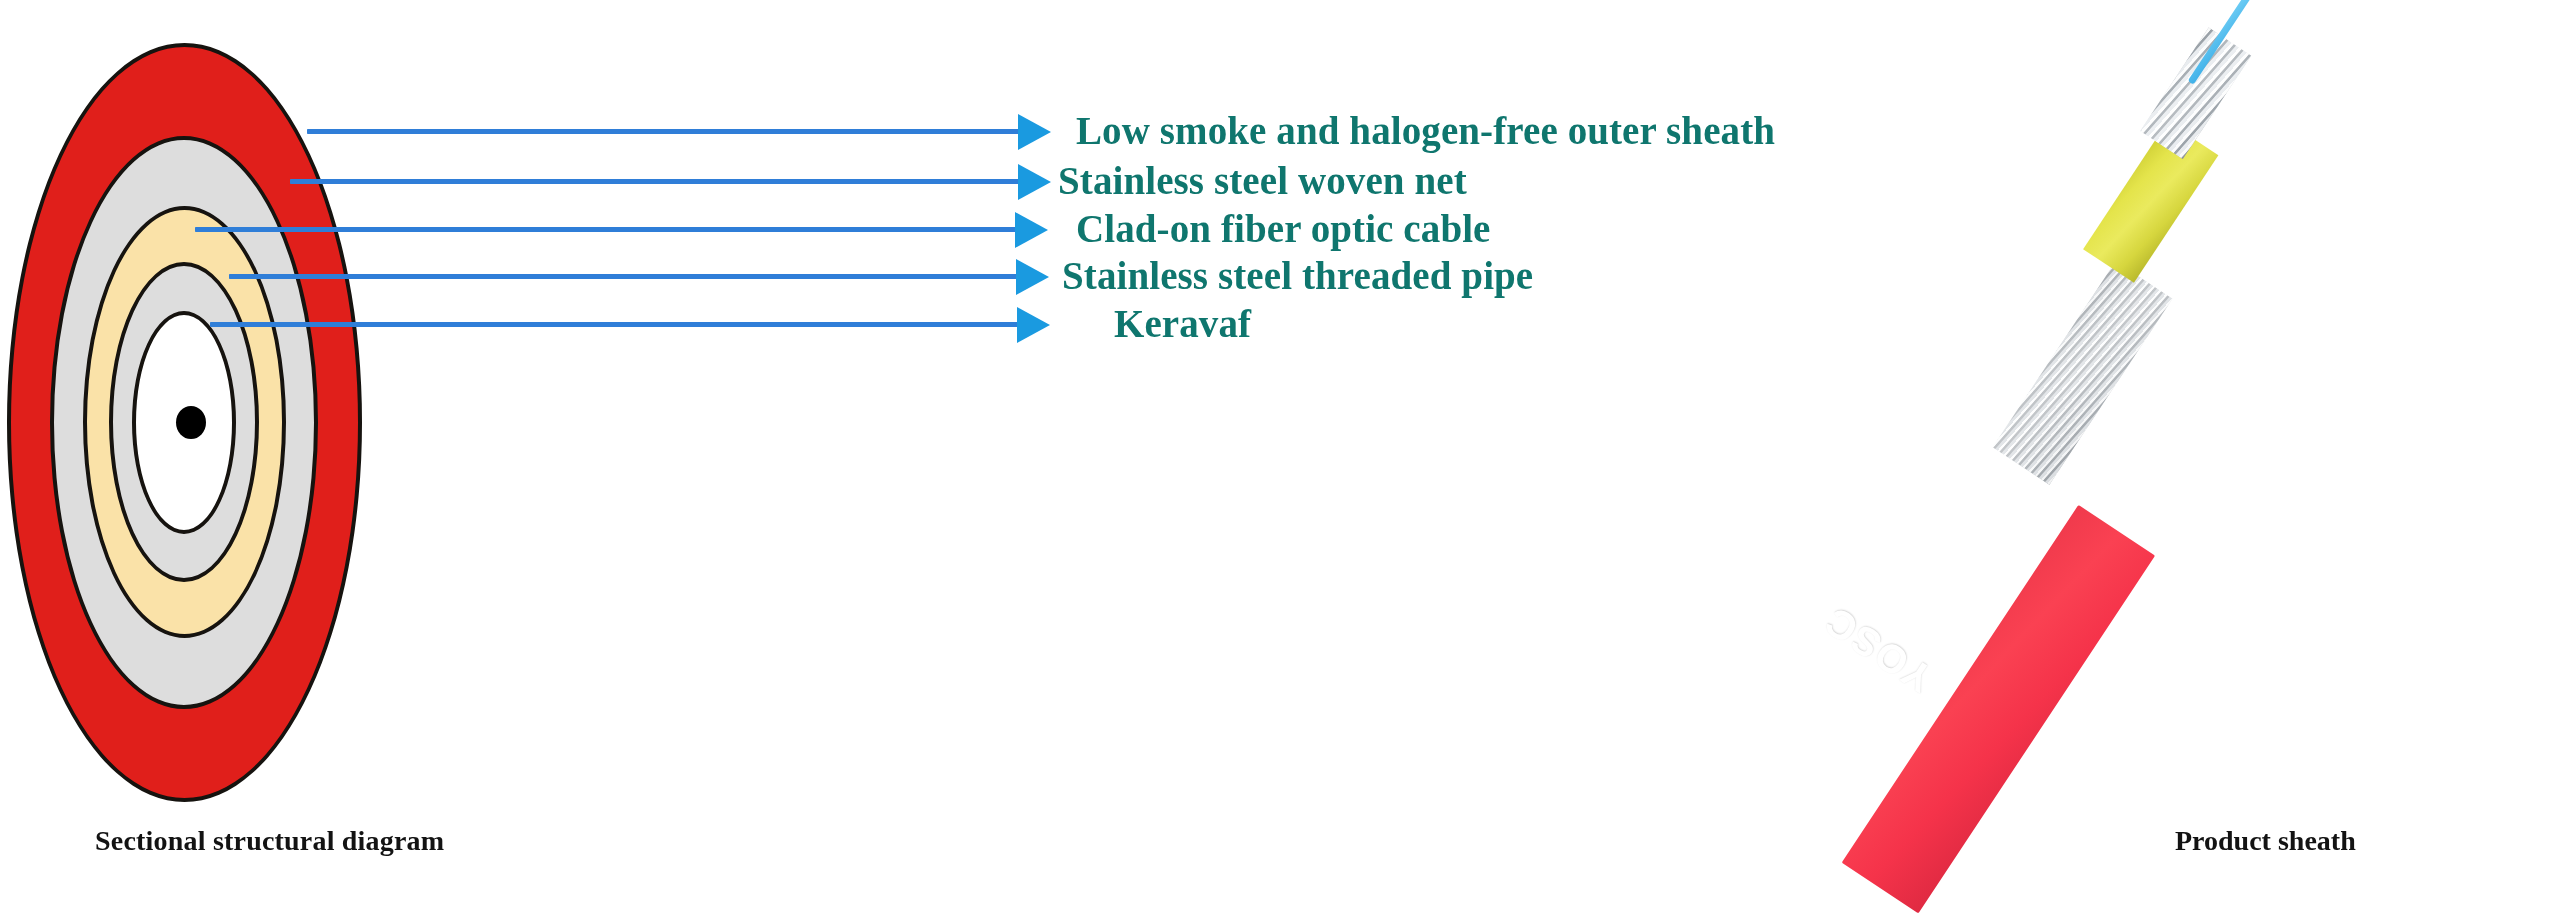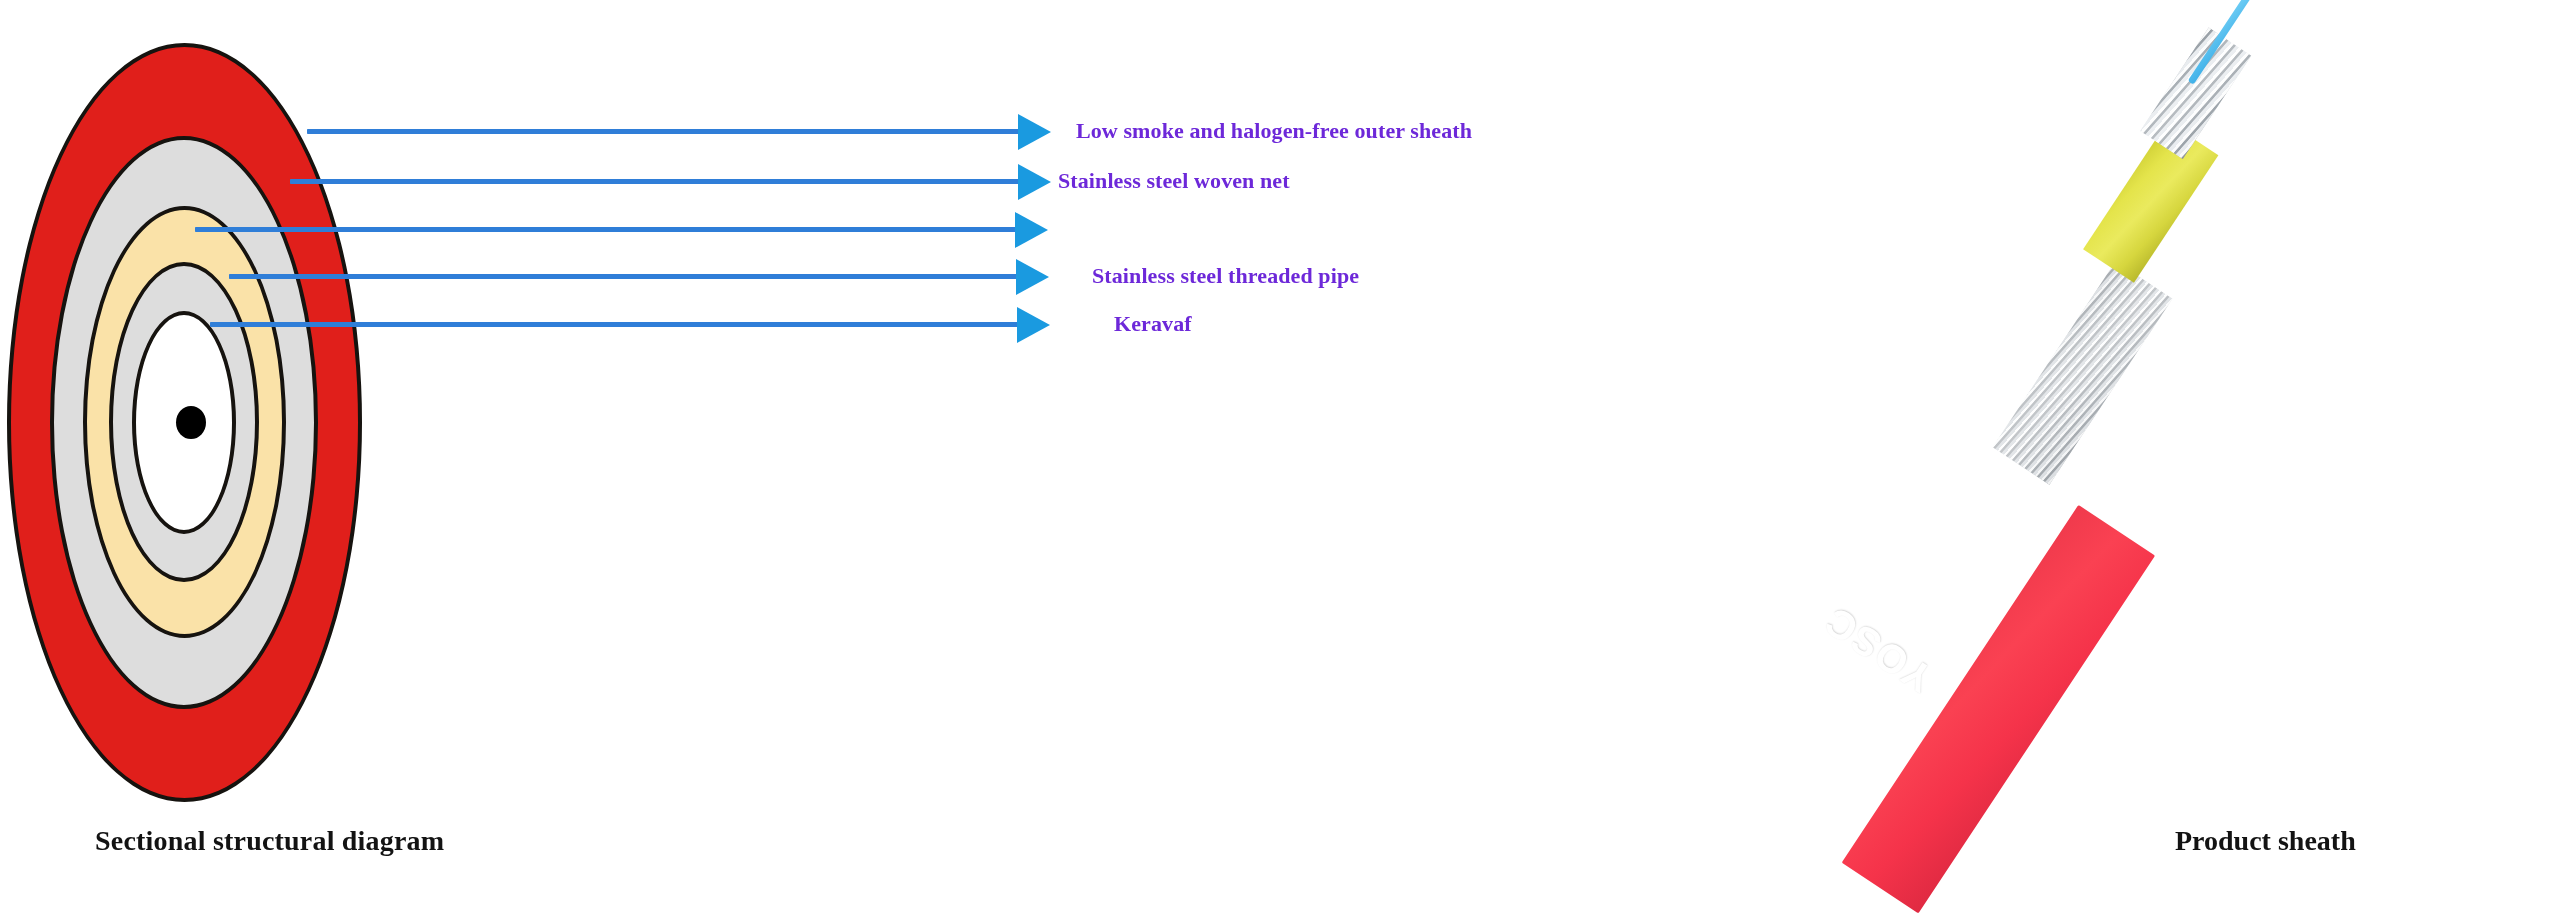--- a/index.html
+++ b/index.html
@@ -61,21 +61,21 @@
     top:21.5px; border-radius:0.8px;
   }
   .arrowhead{
     position:absolute; top:6.6px; width:0; height:0;
     border-top:18px solid transparent;
     border-bottom:18px solid transparent;
     border-left:33px solid #1a9ae0;
   }
   .callout-label{
     position:absolute; top:0px;
-    font-size:22px; font-weight:bold; color:#6d28d9;
+    font-size:39px; font-weight:bold; color:#0f766e;
     white-space:nowrap; line-height:48px;
     letter-spacing:0.1px;
   }
 
   
   #product-panel{
     position:absolute; left:1923px; top:0; width:653px; height:914px;
   }
   #product-photo{
     position:absolute; left:0; top:0; width:653px; height:858px;
@@ -177,26 +177,27 @@
 
   <div class="callout" style="left:290px; top:157px; width:1155px;">
     <div class="leader" style="left:0; width:734px;"></div>
     <div class="arrowhead" style="left:728px;"></div>
     <div class="callout-label" style="left:768px;font-family:Liberation Serif, serif;">Stainless steel woven net</div>
   </div>
 
   <div class="callout" style="left:195px; top:205px; width:1238px;">
     <div class="leader" style="left:0; width:827px;"></div>
     <div class="arrowhead" style="left:820px;"></div>
+    <div class="callout-label" style="left:881px;">Clad-on fiber optic cable</div>
   </div>
 
   <div class="callout" style="left:229px; top:252px; width:1238px;">
     <div class="leader" style="left:0; width:794px;"></div>
     <div class="arrowhead" style="left:787px;"></div>
-    <div class="callout-label" style="left:863px;">Stainless steel threaded pipe</div>
+    <div class="callout-label" style="left:833px;">Stainless steel threaded pipe</div>
   </div>
 
   <div class="callout" style="left:210px; top:300px; width:1238px;">
     <div class="leader" style="left:0; width:814px;"></div>
     <div class="arrowhead" style="left:807px;"></div>
     <div class="callout-label" style="left:904px;">Keravaf</div>
   </div>
 
 </div>
 

